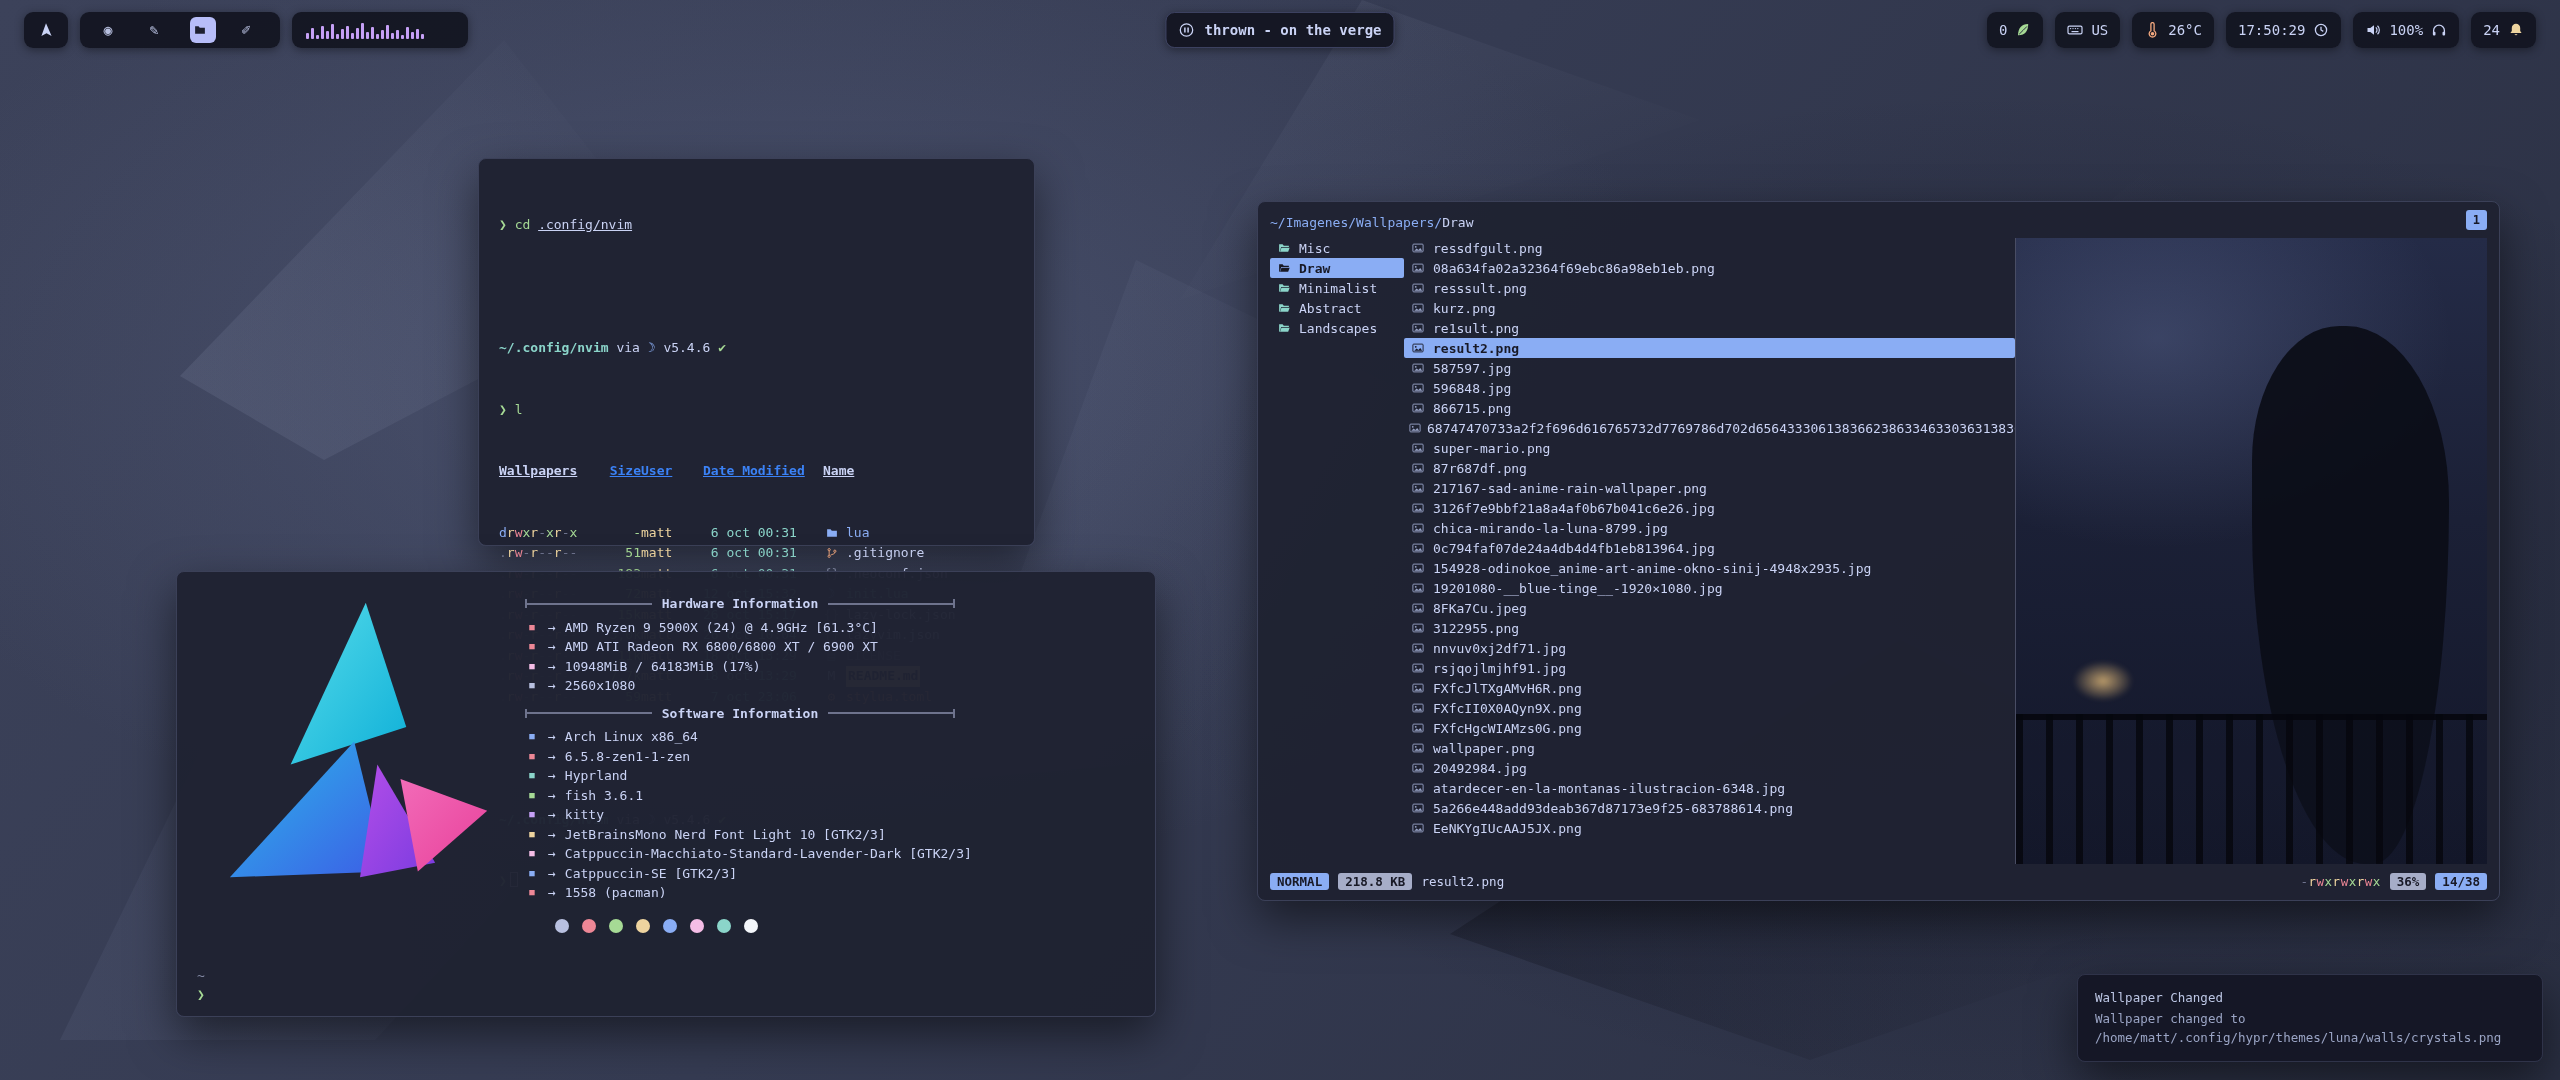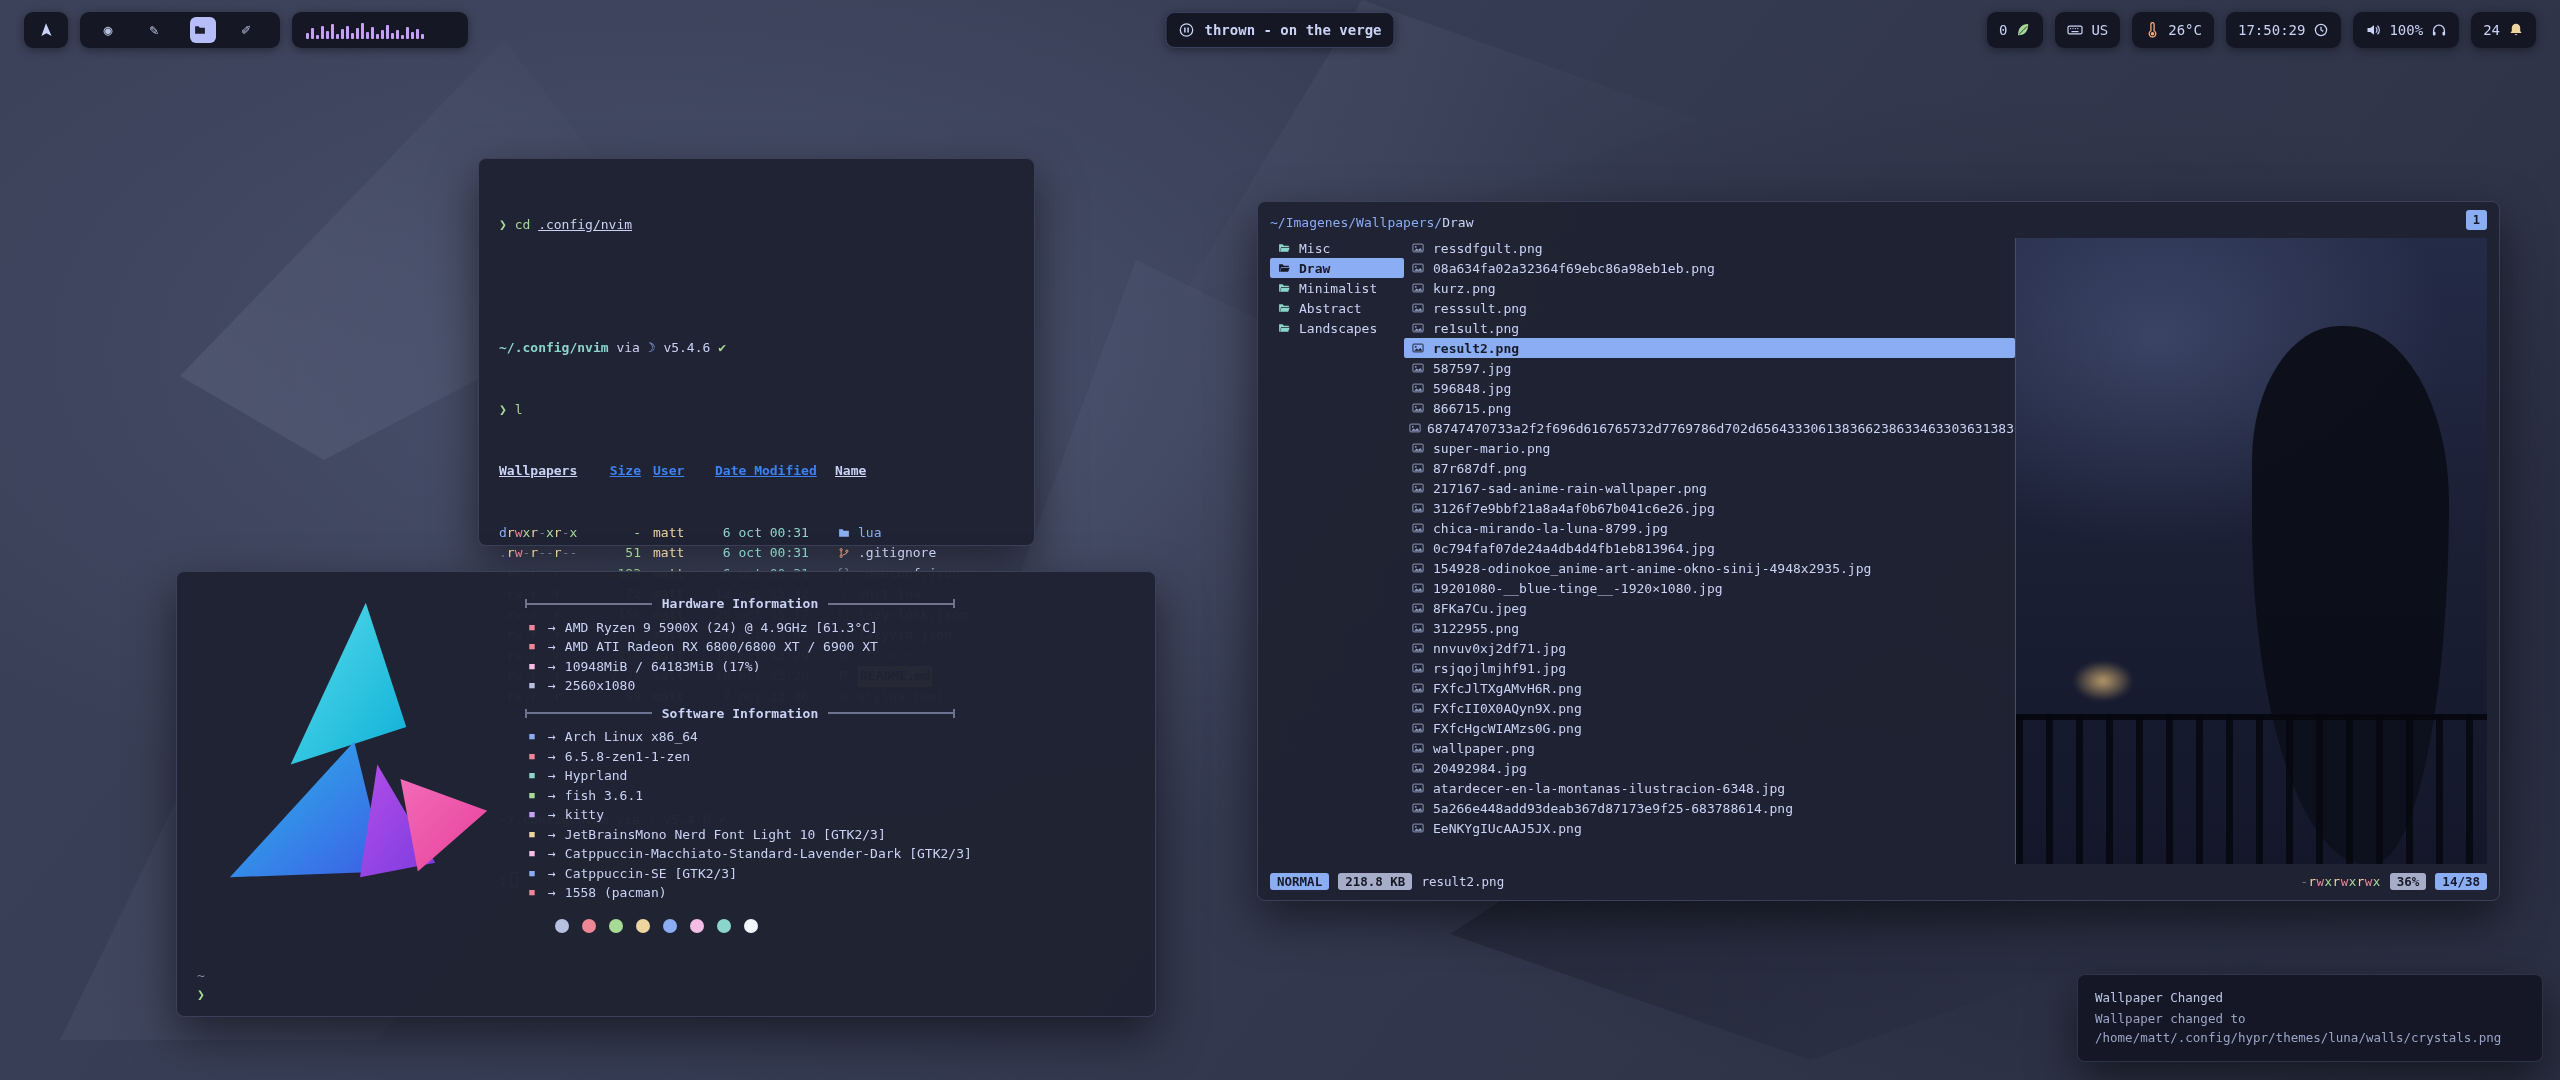--- a/index.html
+++ b/index.html
@@ -39,21 +39,21 @@
   
   .window{position:absolute;background:rgba(31,34,50,.97);border:1px solid #3b4058;border-radius:8px;box-shadow:0 18px 46px rgba(0,0,0,.5)}
   .term-nvim{left:478px;top:158px;width:557px;height:388px;padding:15px 20px;font-size:13px;line-height:20.5px;white-space:pre}
   .blankline{height:20.5px}
   .g{color:#a6da95}.cy{color:#8bd5ca}.bl{color:#8aadf4}.tx{color:#cad3f5}.dim{color:#8087a2}
   .u{text-decoration:underline}
   .curs{display:inline-block;width:8px;height:15px;border:1px solid #cad3f5;vertical-align:-2px;margin-left:3px}
   .ls-head,.ls-row{display:flex;align-items:center;white-space:pre}
   .c-perms{width:96px}
   .c-size{width:46px;text-align:right;color:#a6da95}
-  .c-user{width:52px;margin-left:12px;color:#eed49f}
+  .c-user{width:52px;color:#eed49f}
   .c-date{width:112px;margin-left:10px;color:#8bd5ca}
   .c-name{flex:1;margin-left:8px;display:flex;align-items:center}
   .ls-head span{text-decoration:underline;color:#cad3f5;font-weight:bold}
   .ls-head .c-size,.ls-head .c-user,.ls-head .c-date{color:#3b82f6}
   .ficon{display:inline-flex;width:17px;justify-content:center;margin-right:6px;align-items:center}
   .ficon svg{width:12px;height:12px;display:block}
   .hl-name{background:#e5c890;color:#24273a;padding:0 2px;font-weight:bold}
 
   
   .term-fetch{left:176px;top:571px;width:980px;height:446px;padding:14px 18px}
@@ -436,26 +436,26 @@
             </svg></span><span>ressdfgult.png</span></div>
         <div class="fm-row"><span class="ficon" style="color: rgb(154, 165, 201);"><svg viewBox="0 0 16 16">
               <rect x="1.2" y="2.8" width="13.6" height="10.4" rx="1.2" fill="none" stroke="currentColor" stroke-width="1.2"></rect>
               <circle cx="5" cy="6.4" r="1.2" fill="currentColor"></circle>
               <path d="M3 11.6l3.2-3 2.3 2 2.5-2.6 2.6 3.6z" fill="currentColor"></path>
             </svg></span><span>08a634fa02a32364f69ebc86a98eb1eb.png</span></div>
         <div class="fm-row"><span class="ficon" style="color: rgb(154, 165, 201);"><svg viewBox="0 0 16 16">
               <rect x="1.2" y="2.8" width="13.6" height="10.4" rx="1.2" fill="none" stroke="currentColor" stroke-width="1.2"></rect>
               <circle cx="5" cy="6.4" r="1.2" fill="currentColor"></circle>
               <path d="M3 11.6l3.2-3 2.3 2 2.5-2.6 2.6 3.6z" fill="currentColor"></path>
+            </svg></span><span>resssult.png</span></div>
+        <div class="fm-row"><span class="ficon" style="color: rgb(154, 165, 201);"><svg viewBox="0 0 16 16">
+              <rect x="1.2" y="2.8" width="13.6" height="10.4" rx="1.2" fill="none" stroke="currentColor" stroke-width="1.2"></rect>
+              <circle cx="5" cy="6.4" r="1.2" fill="currentColor"></circle>
+              <path d="M3 11.6l3.2-3 2.3 2 2.5-2.6 2.6 3.6z" fill="currentColor"></path>
             </svg></span><span>kurz.png</span></div>
-        <div class="fm-row"><span class="ficon" style="color: rgb(154, 165, 201);"><svg viewBox="0 0 16 16">
-              <rect x="1.2" y="2.8" width="13.6" height="10.4" rx="1.2" fill="none" stroke="currentColor" stroke-width="1.2"></rect>
-              <circle cx="5" cy="6.4" r="1.2" fill="currentColor"></circle>
-              <path d="M3 11.6l3.2-3 2.3 2 2.5-2.6 2.6 3.6z" fill="currentColor"></path>
-            </svg></span><span>resssult.png</span></div>
         <div class="fm-row"><span class="ficon" style="color: rgb(154, 165, 201);"><svg viewBox="0 0 16 16">
               <rect x="1.2" y="2.8" width="13.6" height="10.4" rx="1.2" fill="none" stroke="currentColor" stroke-width="1.2"></rect>
               <circle cx="5" cy="6.4" r="1.2" fill="currentColor"></circle>
               <path d="M3 11.6l3.2-3 2.3 2 2.5-2.6 2.6 3.6z" fill="currentColor"></path>
             </svg></span><span>re1sult.png</span></div>
         <div class="fm-row sel"><span class="ficon" style="color: rgb(24, 25, 38);"><svg viewBox="0 0 16 16">
               <rect x="1.2" y="2.8" width="13.6" height="10.4" rx="1.2" fill="none" stroke="currentColor" stroke-width="1.2"></rect>
               <circle cx="5" cy="6.4" r="1.2" fill="currentColor"></circle>
               <path d="M3 11.6l3.2-3 2.3 2 2.5-2.6 2.6 3.6z" fill="currentColor"></path>
             </svg></span><span>result2.png</span></div>

